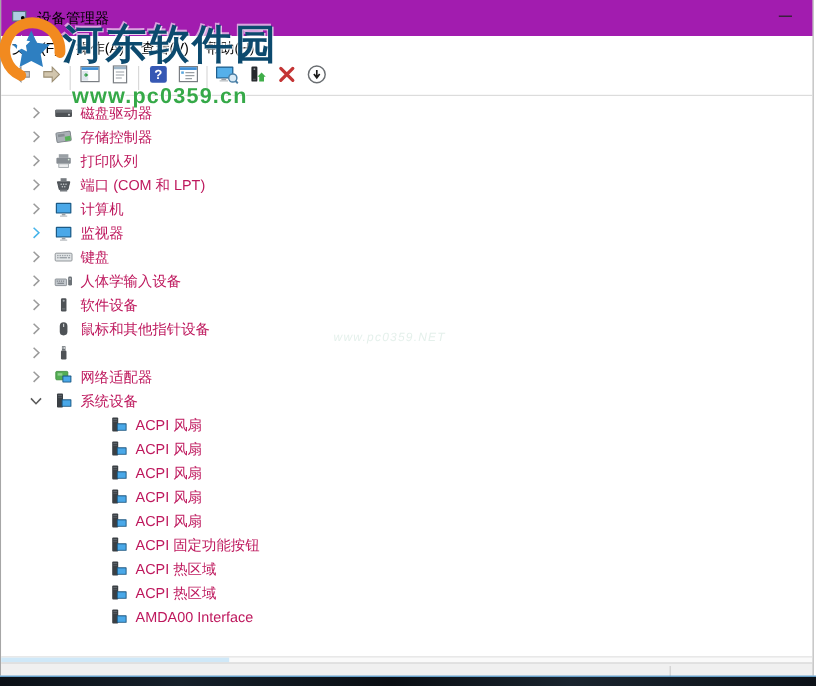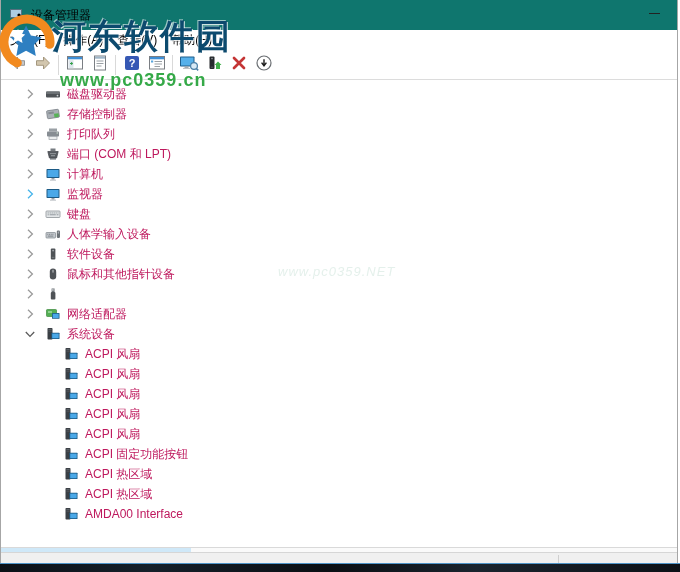--- a/index.html
+++ b/index.html
@@ -3,41 +3,41 @@
 <meta charset="utf-8">
 <style>
   html,body{margin:0;padding:0;}
   body{width:680px;height:572px;overflow:hidden;background:#fff;
        font-family:"Liberation Sans","DejaVu Sans",sans-serif;-webkit-font-smoothing:antialiased;}
   .screen{position:relative;width:680px;height:572px;background:#fff;}
   .window{position:absolute;left:0;top:0;width:678px;height:563px;background:#fff;
           border-left:1px solid #a6a6a6;border-right:1px solid #a6a6a6;box-sizing:border-box;}
 
   
-  .titlebar{position:relative;height:30px;background:#0f766e;display:flex;align-items:center;}
+  .titlebar{position:relative;height:30px;background:#a21caf;display:flex;align-items:center;}
   .title-icon{width:16px;height:16px;margin:0 6px 0 8px;flex:none;}
   .title-text{font-size:12px;color:#000;}
   .caption-btns{position:absolute;right:0;top:0;width:45px;height:30px;display:flex;align-items:center;justify-content:center;}
   .min-glyph{display:block;width:11px;height:0;border-top:1.5px solid #222;margin-top:-4px;}
 
   
   .menubar{height:20px;background:#fff;display:flex;align-items:center;padding-left:2px;}
   .menu-item{font-size:12px;color:#000;padding:2px 7px;cursor:default;}
 
   
   .toolbar{height:29px;background:#fff;border-bottom:1px solid #dcdcdc;display:flex;align-items:center;padding-left:4px;}
   .tb-btn{width:23px;height:24px;display:flex;align-items:center;justify-content:center;margin:0 1px;border-radius:2px;}
   .tb-sep{width:1px;height:20px;background:#d9d9d9;margin:0 3px;flex:none;}
 
   
   .tree{position:relative;height:463px;background:#fff;overflow:hidden;padding-top:4px;box-sizing:content-box;
         border-bottom:1px solid #d9d9d9;}
   .tree-row{height:20px;display:flex;align-items:center;font-size:12px;color:#be185d;white-space:nowrap;}
   .tree-row.level-1{padding-left:22px;}
-  .tree-row.level-2{padding-left:62px;}
+  .tree-row.level-2{padding-left:90px;}
   .chevron{width:14px;height:14px;margin-right:8px;flex:none;}
   .node-icon{width:16px;height:16px;margin-right:6px;flex:none;}
   .node-icon svg,.chevron svg{display:block;}
 
   
   .scrollstrip{height:4px;background:#fafafa;position:relative;}
   .scrollstrip .thumb{position:absolute;left:0;top:0;height:4px;width:190px;background:#cfe8f8;}
 
   
   .statusbar{height:15px;background:#f0f0f0;border-top:1px solid #d6d6d6;position:relative;}
@@ -48,21 +48,21 @@
      background:linear-gradient(90deg,#0b1016,#15202a 22%,#0a0e13 48%,#1a242e 70%,#0c1117);
      border-top:1px solid #4e94c8;box-sizing:border-box;}
 
   
   .watermark{position:absolute;left:0;top:0;width:320px;height:90px;pointer-events:none;z-index:50;}
   .wm-logo{position:absolute;left:-2px;top:13px;width:60px;height:60px;}
   .wm-site{position:absolute;left:52px;top:14px;font-size:34px;font-weight:bold;color:#0c4a6e;
            letter-spacing:2px;text-shadow:1px 1px 0 rgba(255,255,255,.8),-1px -1px 0 rgba(255,255,255,.6);}
   .wm-url{position:absolute;left:60px;top:48px;font-size:18px;font-weight:bold;color:#35a948;
           letter-spacing:1px;text-shadow:1px 1px 0 rgba(255,255,255,.85);margin-top:22px;}
-  .wm-faint{position:absolute;left:278px;top:264px;font-size:13px;color:rgba(165,205,190,.30);
+  .wm-faint{position:absolute;left:278px;top:276px;font-size:10px;color:rgba(165,205,190,.30);
             letter-spacing:1px;pointer-events:none;z-index:40;font-style:italic;}
 </style>
 </head>
 <body>
 
 <div class="screen">
   <div class="window">
 
     <div class="titlebar">
       <span class="title-icon">

